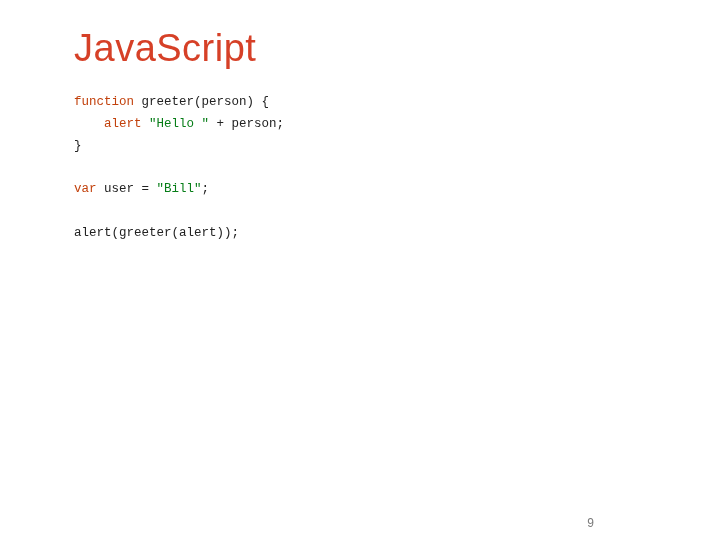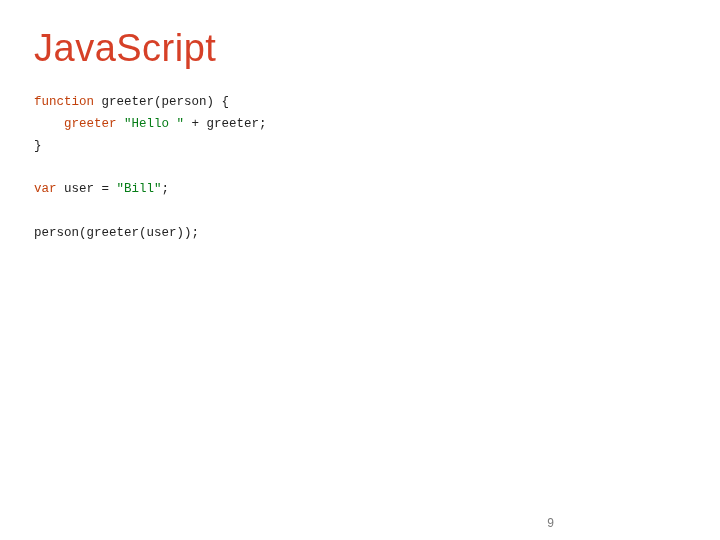--- a/index.html
+++ b/index.html
@@ -11,20 +11,21 @@
     font-family: "Segoe UI", "Helvetica Neue", Arial, sans-serif;
     position: relative;
     overflow: hidden;
   }
   .slide {
     box-sizing: border-box;
     width: 572px;
     height: 540px;
     padding: 28px 34px 20px 34px;
     position: relative;
+    margin-left: 40px;
   }
   .title {
     font-size: 38px;
     font-weight: 400;
     color: #d64027;
     margin: 0 0 22px 0;
     letter-spacing: 0.5px;
     line-height: 1.1;
   }
   .code {
@@ -44,21 +45,21 @@
     color: #7a7a7a;
   }
 </style>
 </head>
 <body>
 
 <div class="slide">
   <h1 class="title">JavaScript</h1>
 
   <div class="code"><span class="kw">function</span><span> greeter(person) {</span>
-<span>    </span><span class="kw">greeter</span><span> </span><span class="str">"Hello "</span><span> + greeter;</span>
+<span>    </span><span class="kw">alert</span><span> </span><span class="str">"Hello "</span><span> + person;</span>
 <span>}</span>
 
 <span class="kw">var</span><span> user = </span><span class="str">"Bill"</span><span>;</span>
 
-<span>person(greeter(user));</span></div>
+<span>alert(greeter(alert));</span></div>
 
   <div class="page-num">9</div>
 </div>
 
 </body></html>

